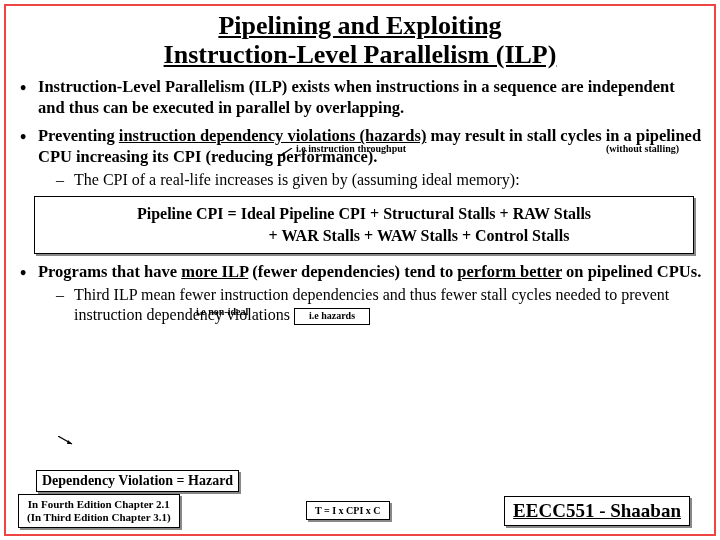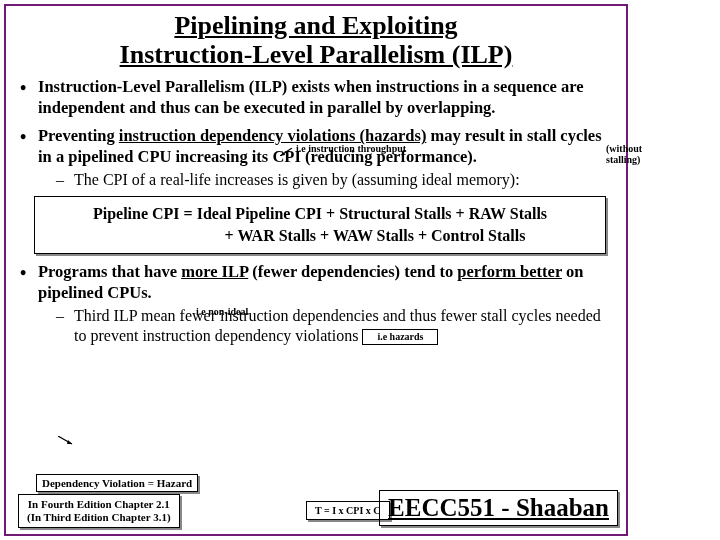--- a/index.html
+++ b/index.html
@@ -8,22 +8,22 @@
     height: 540px;
     background: #fff;
     font-family: "Times New Roman", Times, serif;
     color: #000;
     position: relative;
     overflow: hidden;
   }
   .slide {
     position: absolute;
     top: 4px; left: 4px;
-    width: 624px; height: 532px;
-    border: 2px solid #701a75;
+    width: 712px; height: 532px;
+    border: 2px solid #ef4444;
     padding: 6px 10px 4px 10px;
   }
   .title {
     text-align: center;
     font-size: 26px;
     font-weight: bold;
     line-height: 1.1;
     margin-bottom: 8px;
   }
   .title .u { text-decoration: underline; }
@@ -71,21 +71,21 @@
     margin: 4px 10px 8px 18px;
     padding: 6px 10px;
     font-size: 16px;
     font-weight: bold;
     line-height: 1.4;
     text-align: center;
   }
   .small-box {
     border: 1px solid #000;
     box-shadow: 2px 2px 0 #888;
-    font-size: 11px;
+    font-size: 14px;
     font-weight: bold;
     padding: 2px 5px;
     display: inline-block;
     position: absolute;
   }
   .footer-box {
     border: 1px solid #000;
     box-shadow: 2px 2px 0 #888;
     font-weight: bold;
     padding: 3px 8px;
@@ -152,17 +152,17 @@
 
   <div class="small-box" style="left:30px; bottom:42px;">Dependency Violation = Hazard</div>
 
   <div class="footer-box" style="left:12px; bottom:6px; font-size:11px; line-height:1.2;">
     <div>In Fourth Edition Chapter 2.1</div>
     <div>(In Third Edition Chapter 3.1)</div>
   </div>
 
   <div class="footer-box" style="left:300px; bottom:14px; font-size:10px;">T = I x CPI x C</div>
 
-  <div class="footer-box" style="right:8px; bottom:8px; font-size:25px;">
+  <div class="footer-box" style="right:24px; bottom:8px; font-size:19px;">
     <span class="u">EECC551 - Shaaban</span>
   </div>
 
 </div>
 
 </body></html>

